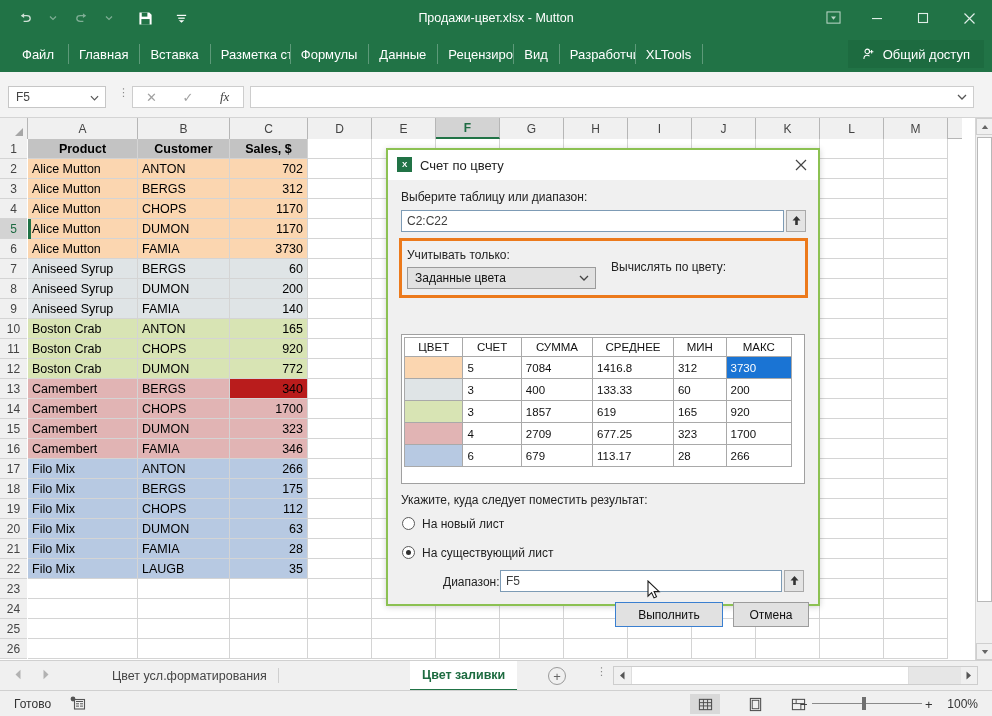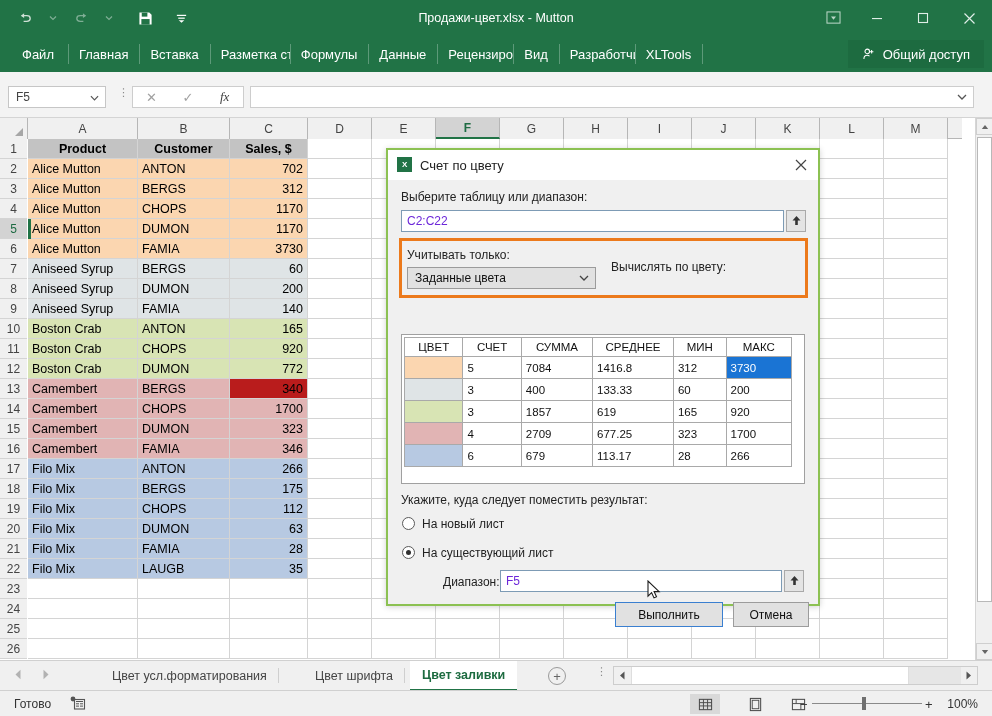--- a/index.html
+++ b/index.html
@@ -123,21 +123,21 @@
   .dlg-title { position:absolute; left:0; top:0; width:430px; height:30px; background:#ffffff; }
   .dlg-ico { position:absolute; left:9px; top:7px; width:15px; height:15px; background:#217346;
      color:#fff; font-size:8px; font-weight:bold; display:flex; align-items:center; justify-content:center; letter-spacing:-.5px;}
   .dlg-ttl { position:absolute; left:32px; top:0; height:30px; display:flex; align-items:center; font-size:13px; color:#222; }
   .dlg-x { position:absolute; right:4px; top:3px; width:26px; height:24px; display:flex; align-items:center; justify-content:center; color:#444; font-size:15px; }
   .dlg-body { position:absolute; left:0; top:30px; width:430px; height:424px; background:#f0f0f0; }
 
   .lbl { position:absolute; font-size:12px; color:#222; white-space:nowrap; }
   .tinput {
     position:absolute; background:#ffffff; border:1px solid #7d9bb5; height:22px;
-    display:flex; align-items:center; padding-left:5px; font-size:12px; color:#6d28d9;
+    display:flex; align-items:center; padding-left:5px; font-size:12px; color:#404040;
   }
   .picker { position:absolute; width:20px; height:22px; background:#e4e4e4; border:1px solid #a9a9a9;
       display:flex; align-items:center; justify-content:center; }
   .orangebox { position:absolute; border:3px solid #ec7a1c; }
   .combo {
     position:absolute; height:22px; background:#e1e1e1; border:1px solid #9b9b9b;
     display:flex; align-items:center; padding-left:7px; font-size:12px; color:#111;
   }
   .combo .cv { position:absolute; right:6px; top:0; height:20px; display:flex; align-items:center; color:#333; }
 
@@ -846,21 +846,20 @@
             <path d="M6.5 0.8L1.5 5.5l5 4.7z" fill="#b2b2b2"></path>
           </svg>
       </span>
       <span>
         <svg width="8" height="11" viewBox="0 0 8 11">
             <path d="M1.5 0.8L6.5 5.5l-5 4.7z" fill="#b2b2b2"></path>
           </svg>
       </span>
     </div>
     <div class="stab" style="left:100px;">Цвет усл.форматирования</div>
-    <div class="stab" style="left:303px;">Цвет шрифта</div>
     <div class="stab active" style="left:410px;">Цвет заливки</div>
     <div class="addsheet" style="left:548px;">+</div>
     <div class="sdots" style="left:596px;">⋮</div>
     <div class="hsb" style="left:613px; width:365px;">
       <div class="ar" style="left:0;">
         <svg width="7" height="9" viewBox="0 0 7 9">
             <path d="M5.5 0.6L1 4.5l4.5 3.9z" fill="#555"></path>
           </svg>
       </div>
       <div class="track" style="width:278px;"></div>

